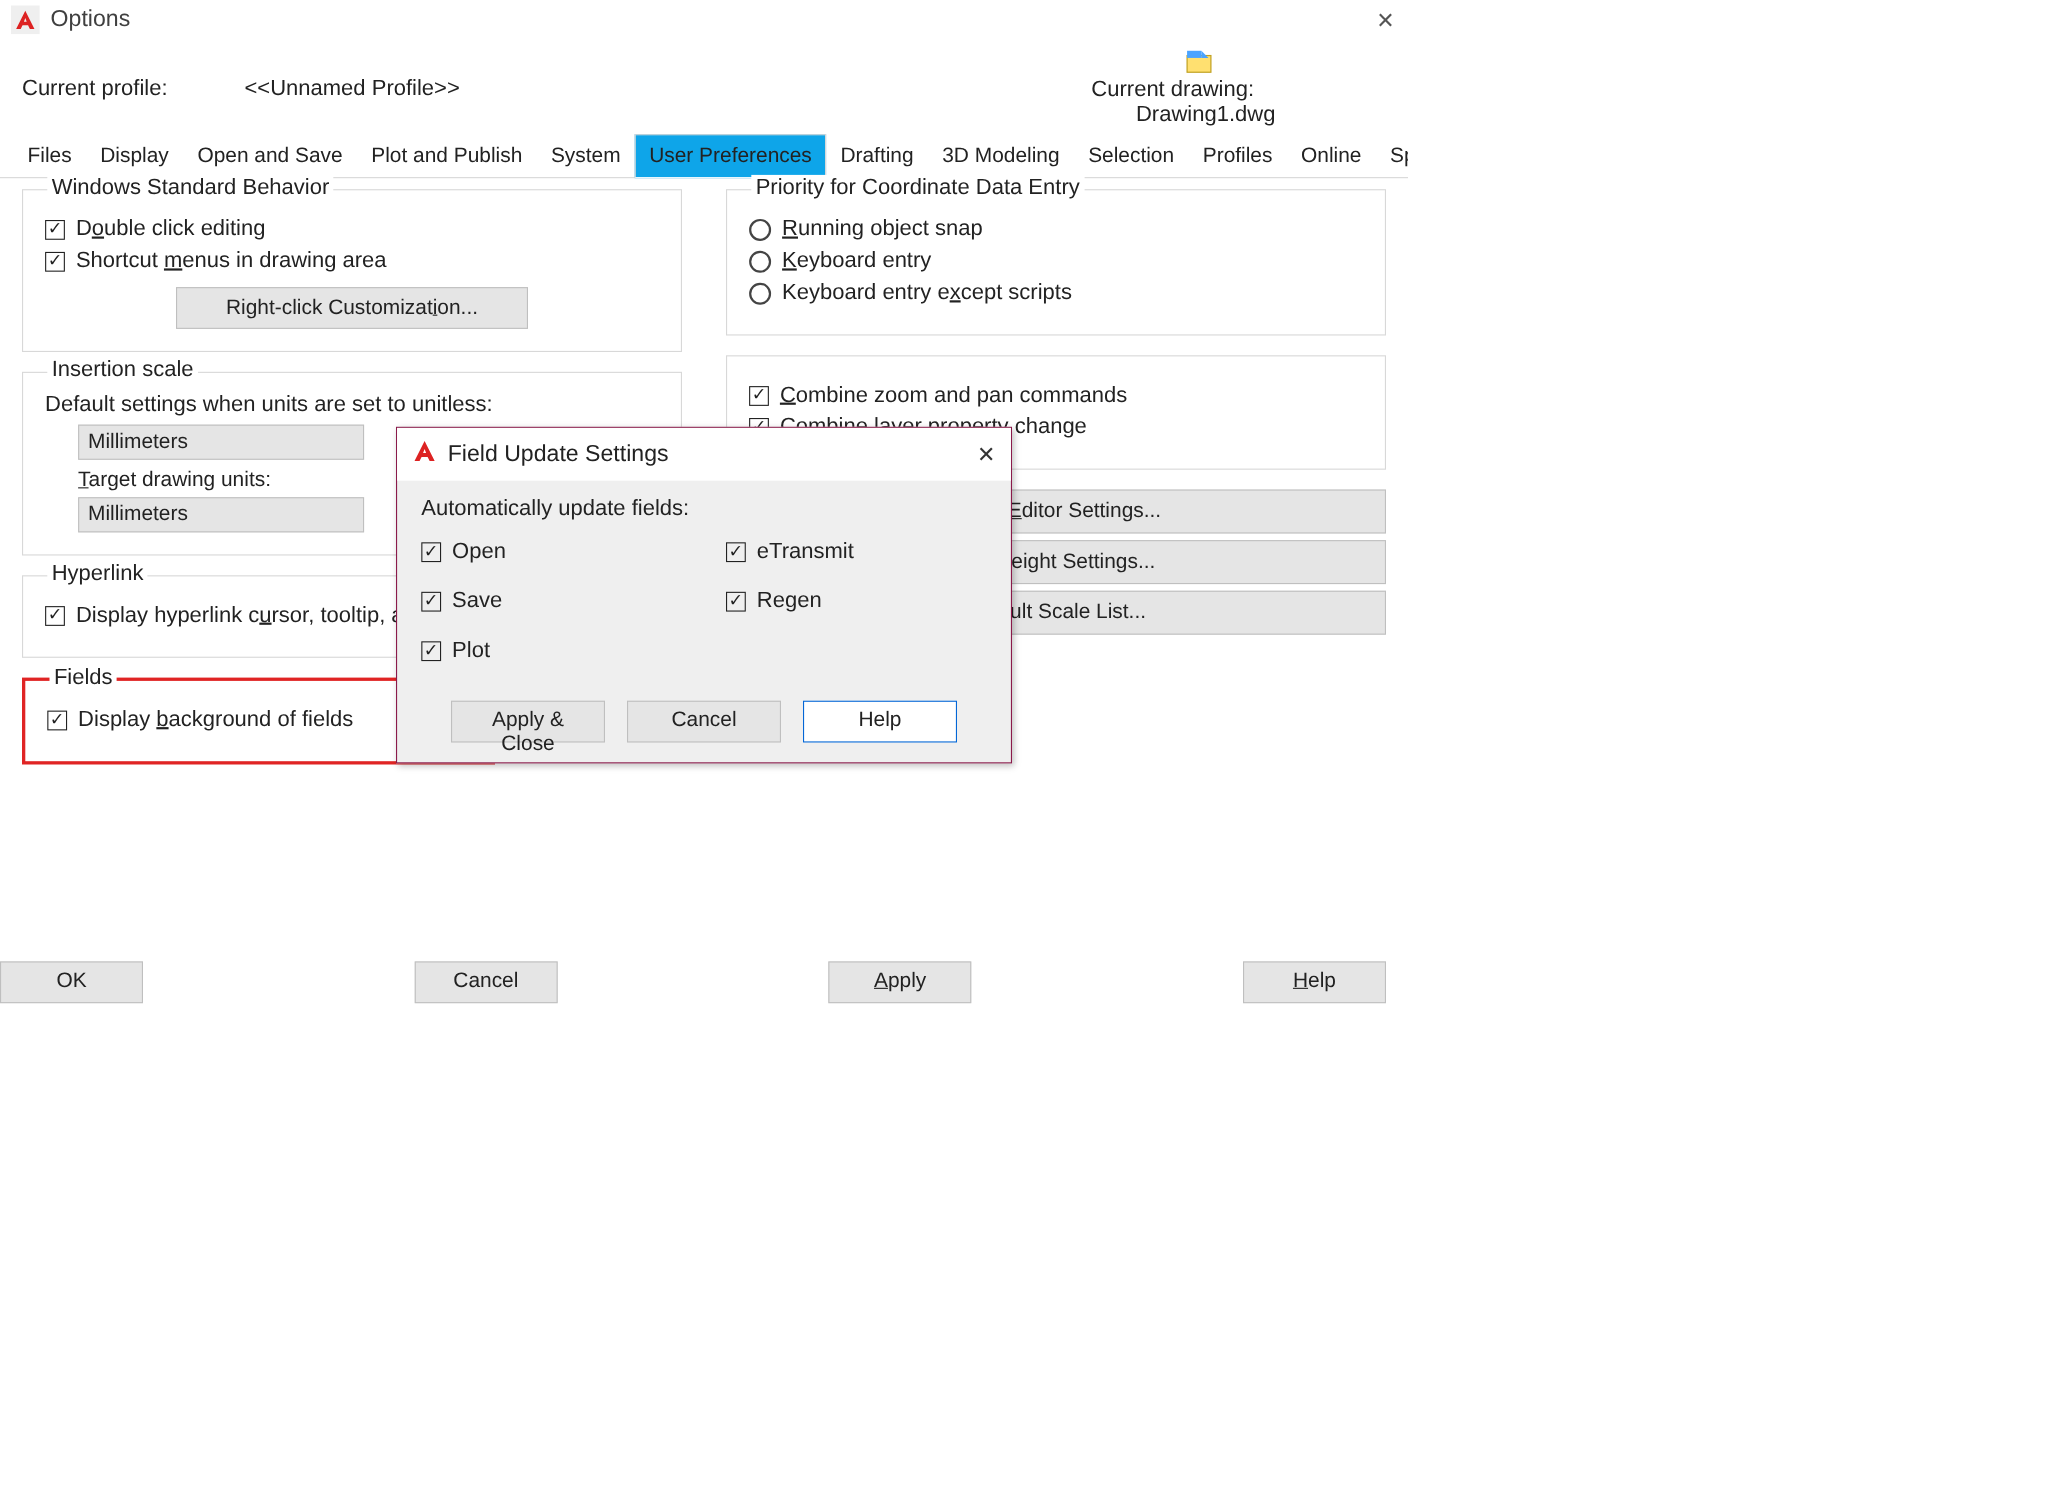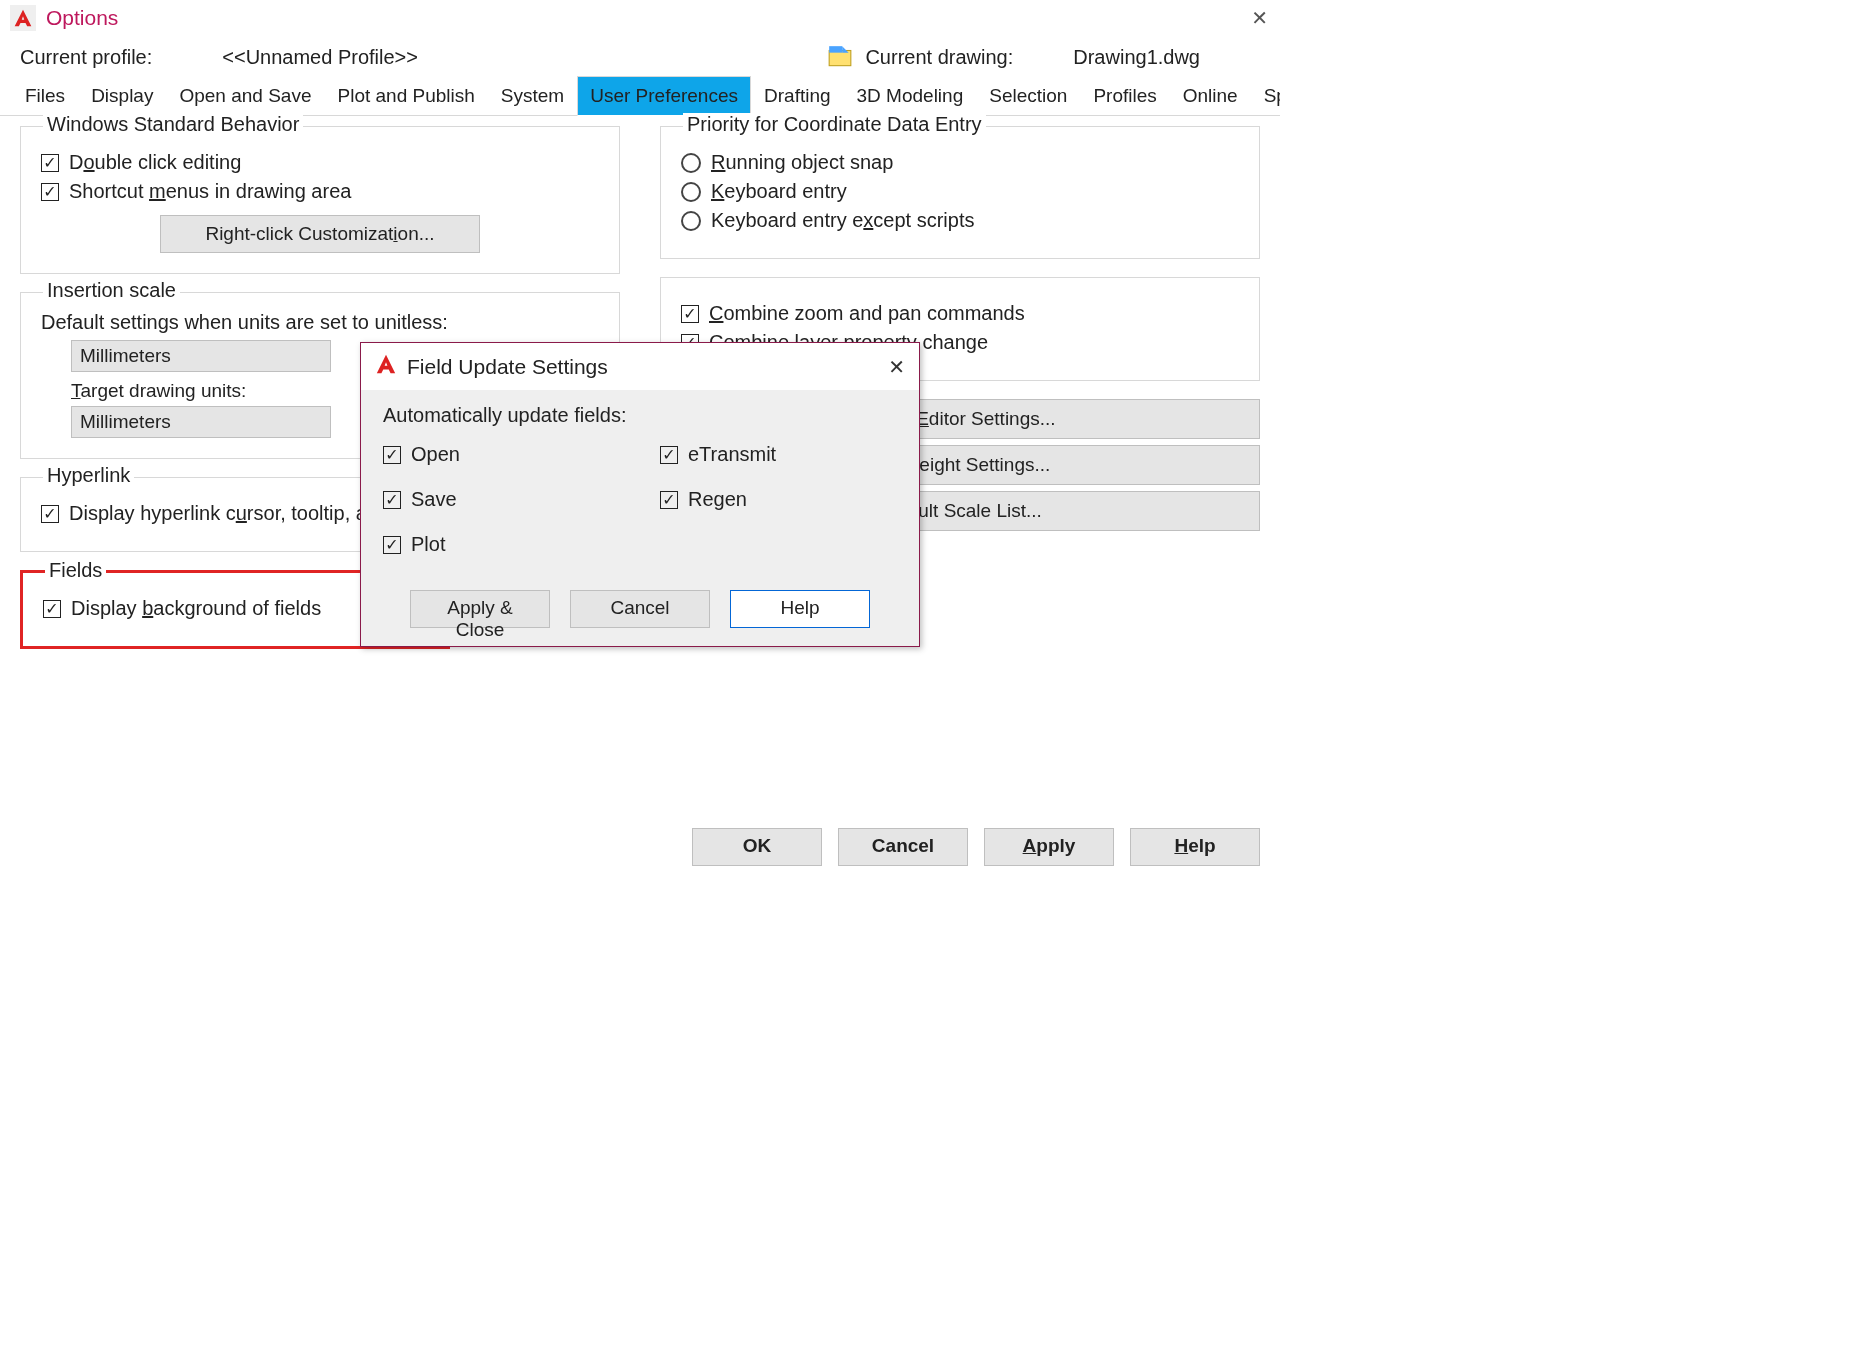--- a/index.html
+++ b/index.html
@@ -19,34 +19,34 @@
     position: relative;
     height: 36px;
   }
   .app-icon {
     width: 26px; height: 26px;
     background: #efefef;
     display: flex; align-items: center; justify-content: center;
     margin-right: 10px;
   }
   .app-icon svg { width: 20px; height: 20px; }
-  .title-text { color: #be185d; font-size: 21px; }
+  .title-text { color: #404040; font-size: 21px; }
   .close-x {
     position: absolute; right: 12px; top: 6px;
     font-size: 20px; color: #555;
   }
   .header-row {
     padding: 8px 20px 6px 20px;
     display: flex;
     align-items: center;
     font-size: 20px;
   }
   .profile-label { margin-right: 70px; }
   .profile-value { }
-  .drawing-block { margin-left: auto; display: flex; align-items: center; margin-right: 60px;}
+  .drawing-block { margin-left: auto; display: flex; align-items: center; margin-right: 60px; flex-direction: column;}
   .drawing-icon {
     width: 26px; height: 26px; margin-right: 12px;
     display: inline-block;
   }
   .drawing-label { margin-right: 60px; }
   .tabs { display: flex; padding: 0 12px; border-bottom: 1px solid #d8d8d8; }
   .tab {
     padding: 8px 12px;
     font-size: 19px;
     color: #222;
@@ -132,24 +132,23 @@
   .long-btn {
     background: #e5e5e5;
     border: 1px solid #bfbfbf;
     text-align: center;
     padding: 8px 0;
     margin: 6px 0;
     font-size: 19px;
   }
   .bottom-bar {
     display: flex;
-    justify-content: flex-end;
+    justify-content: space-between;
     gap: 16px;
     padding: 12px 20px 20px 0;
-    font-weight: bold;
   }
   .bottom-bar .btn { width: 130px; height: 38px; }
   
   .modal {
     position: absolute;
     left: 360px; top: 226px;
     width: 560px;
     background: #efefef;
     border: 1px solid #8a1a4a;
     box-shadow: 2px 2px 6px rgba(0,0,0,0.25);

